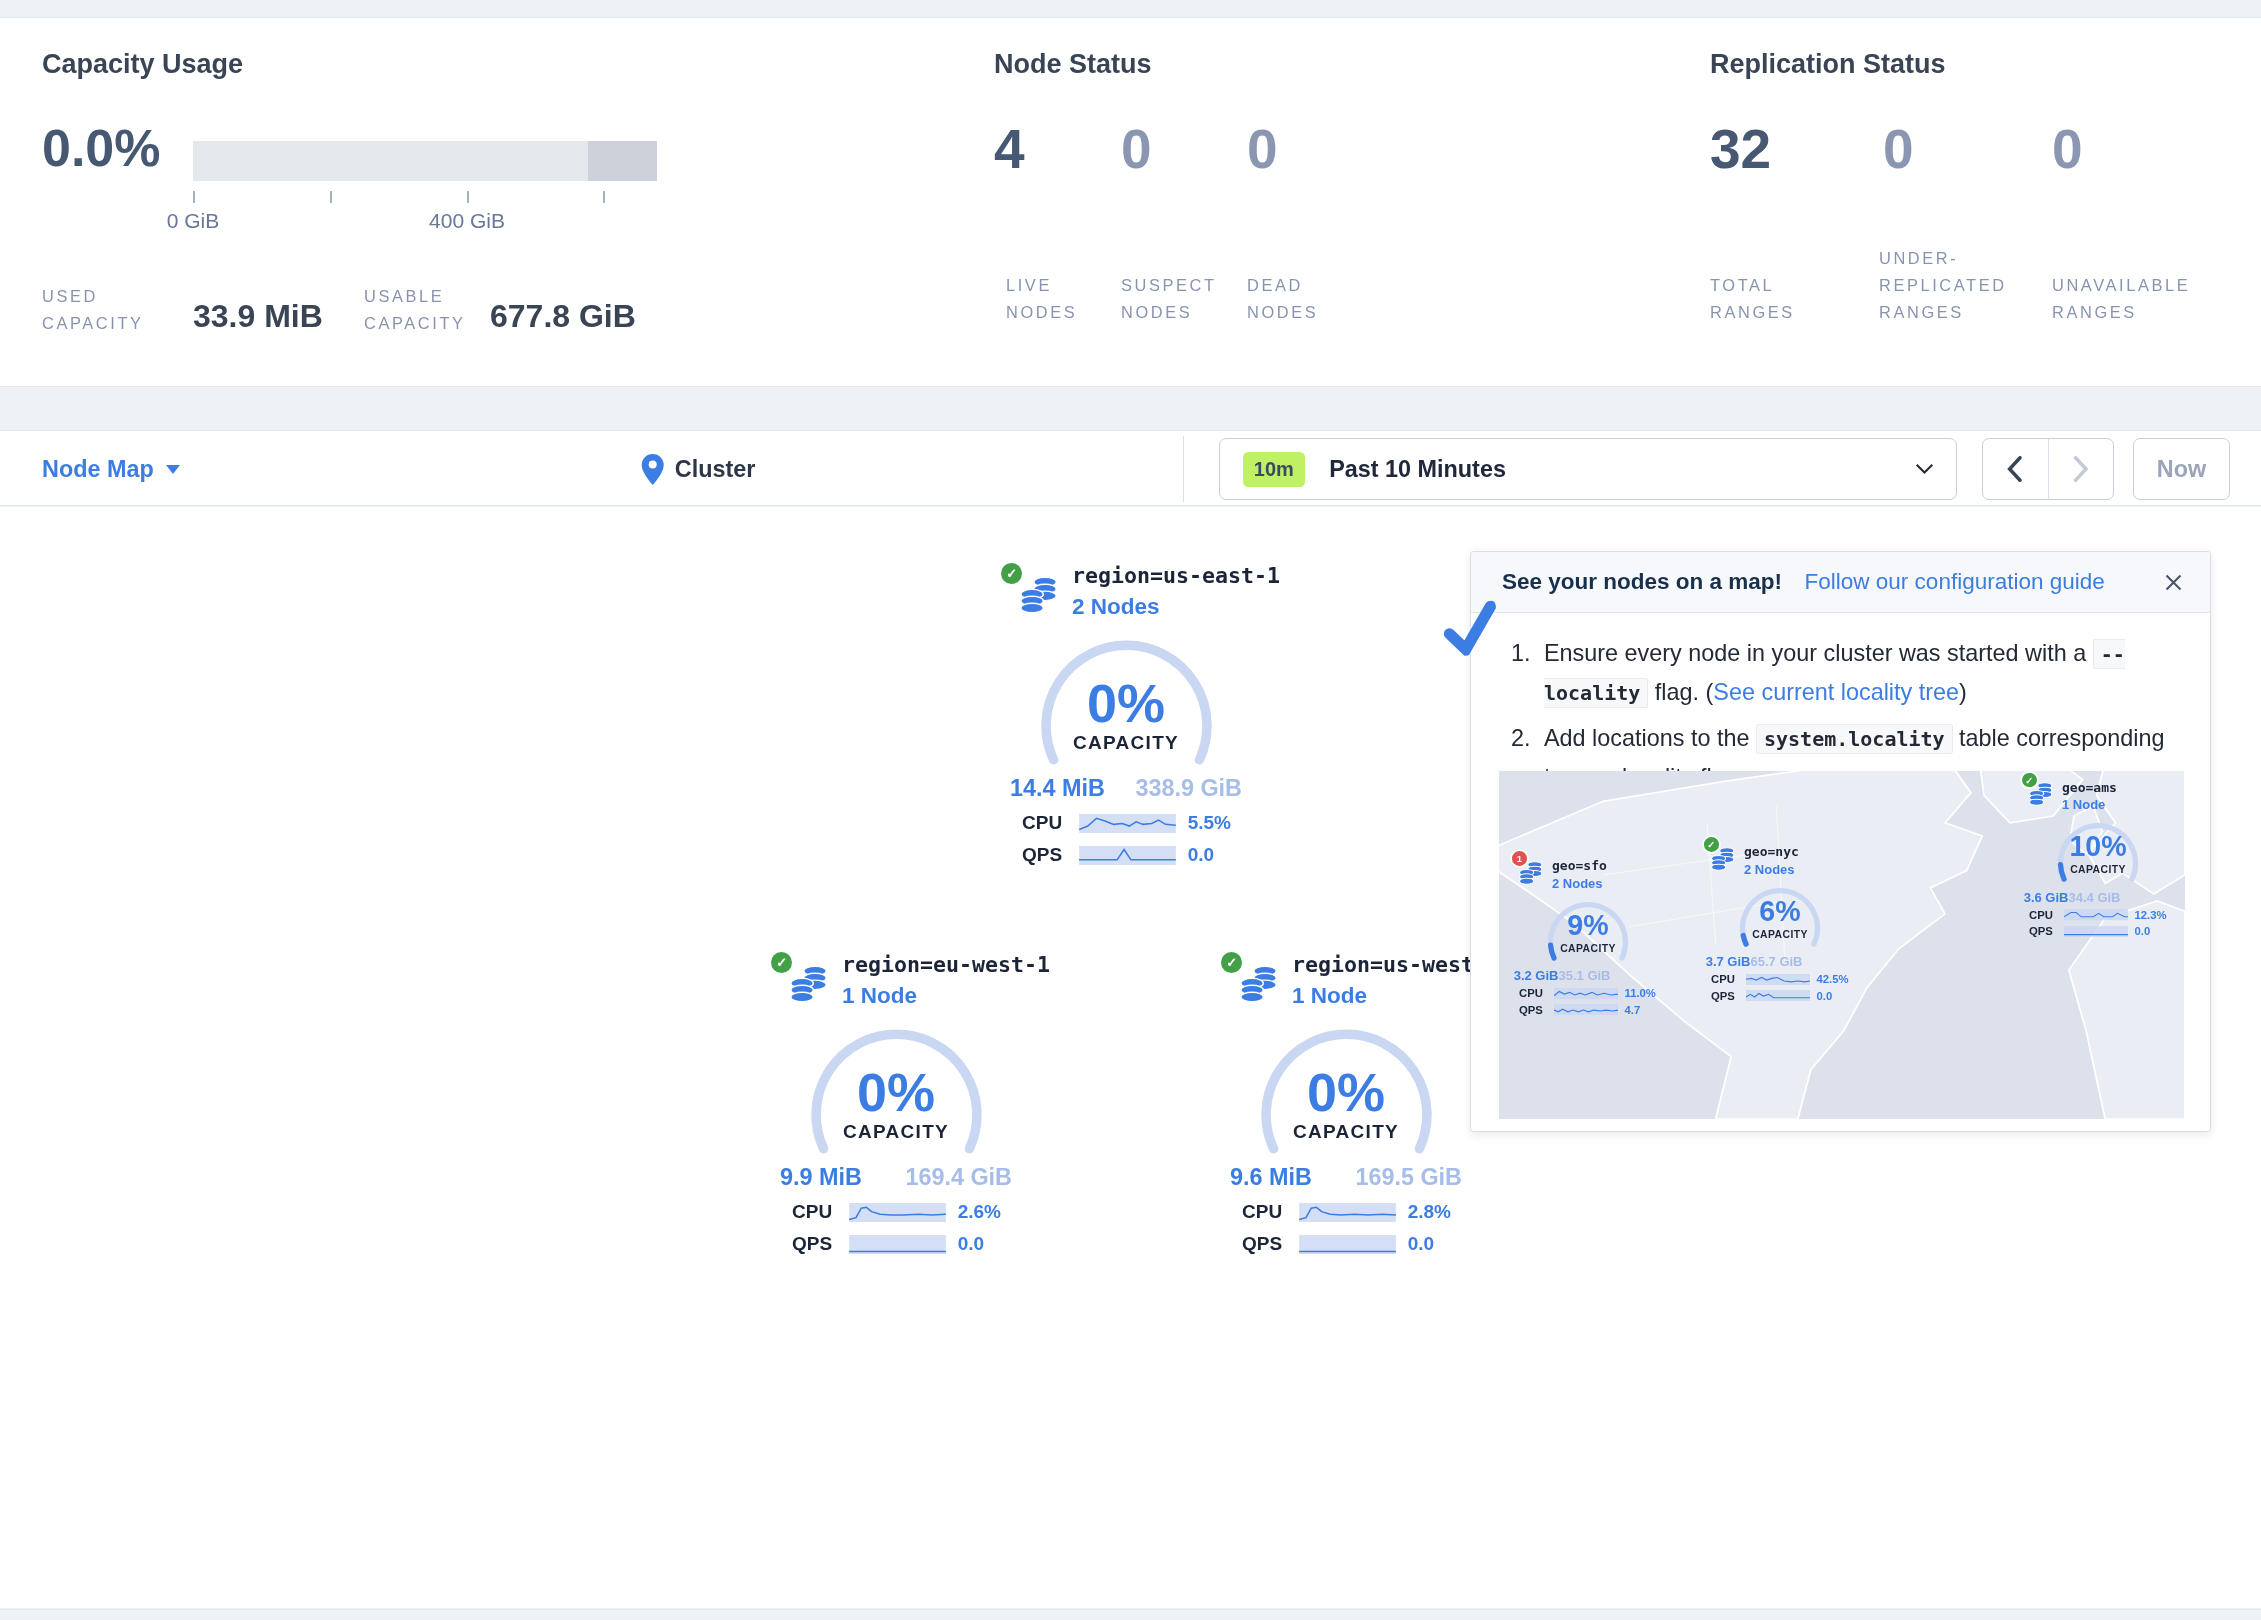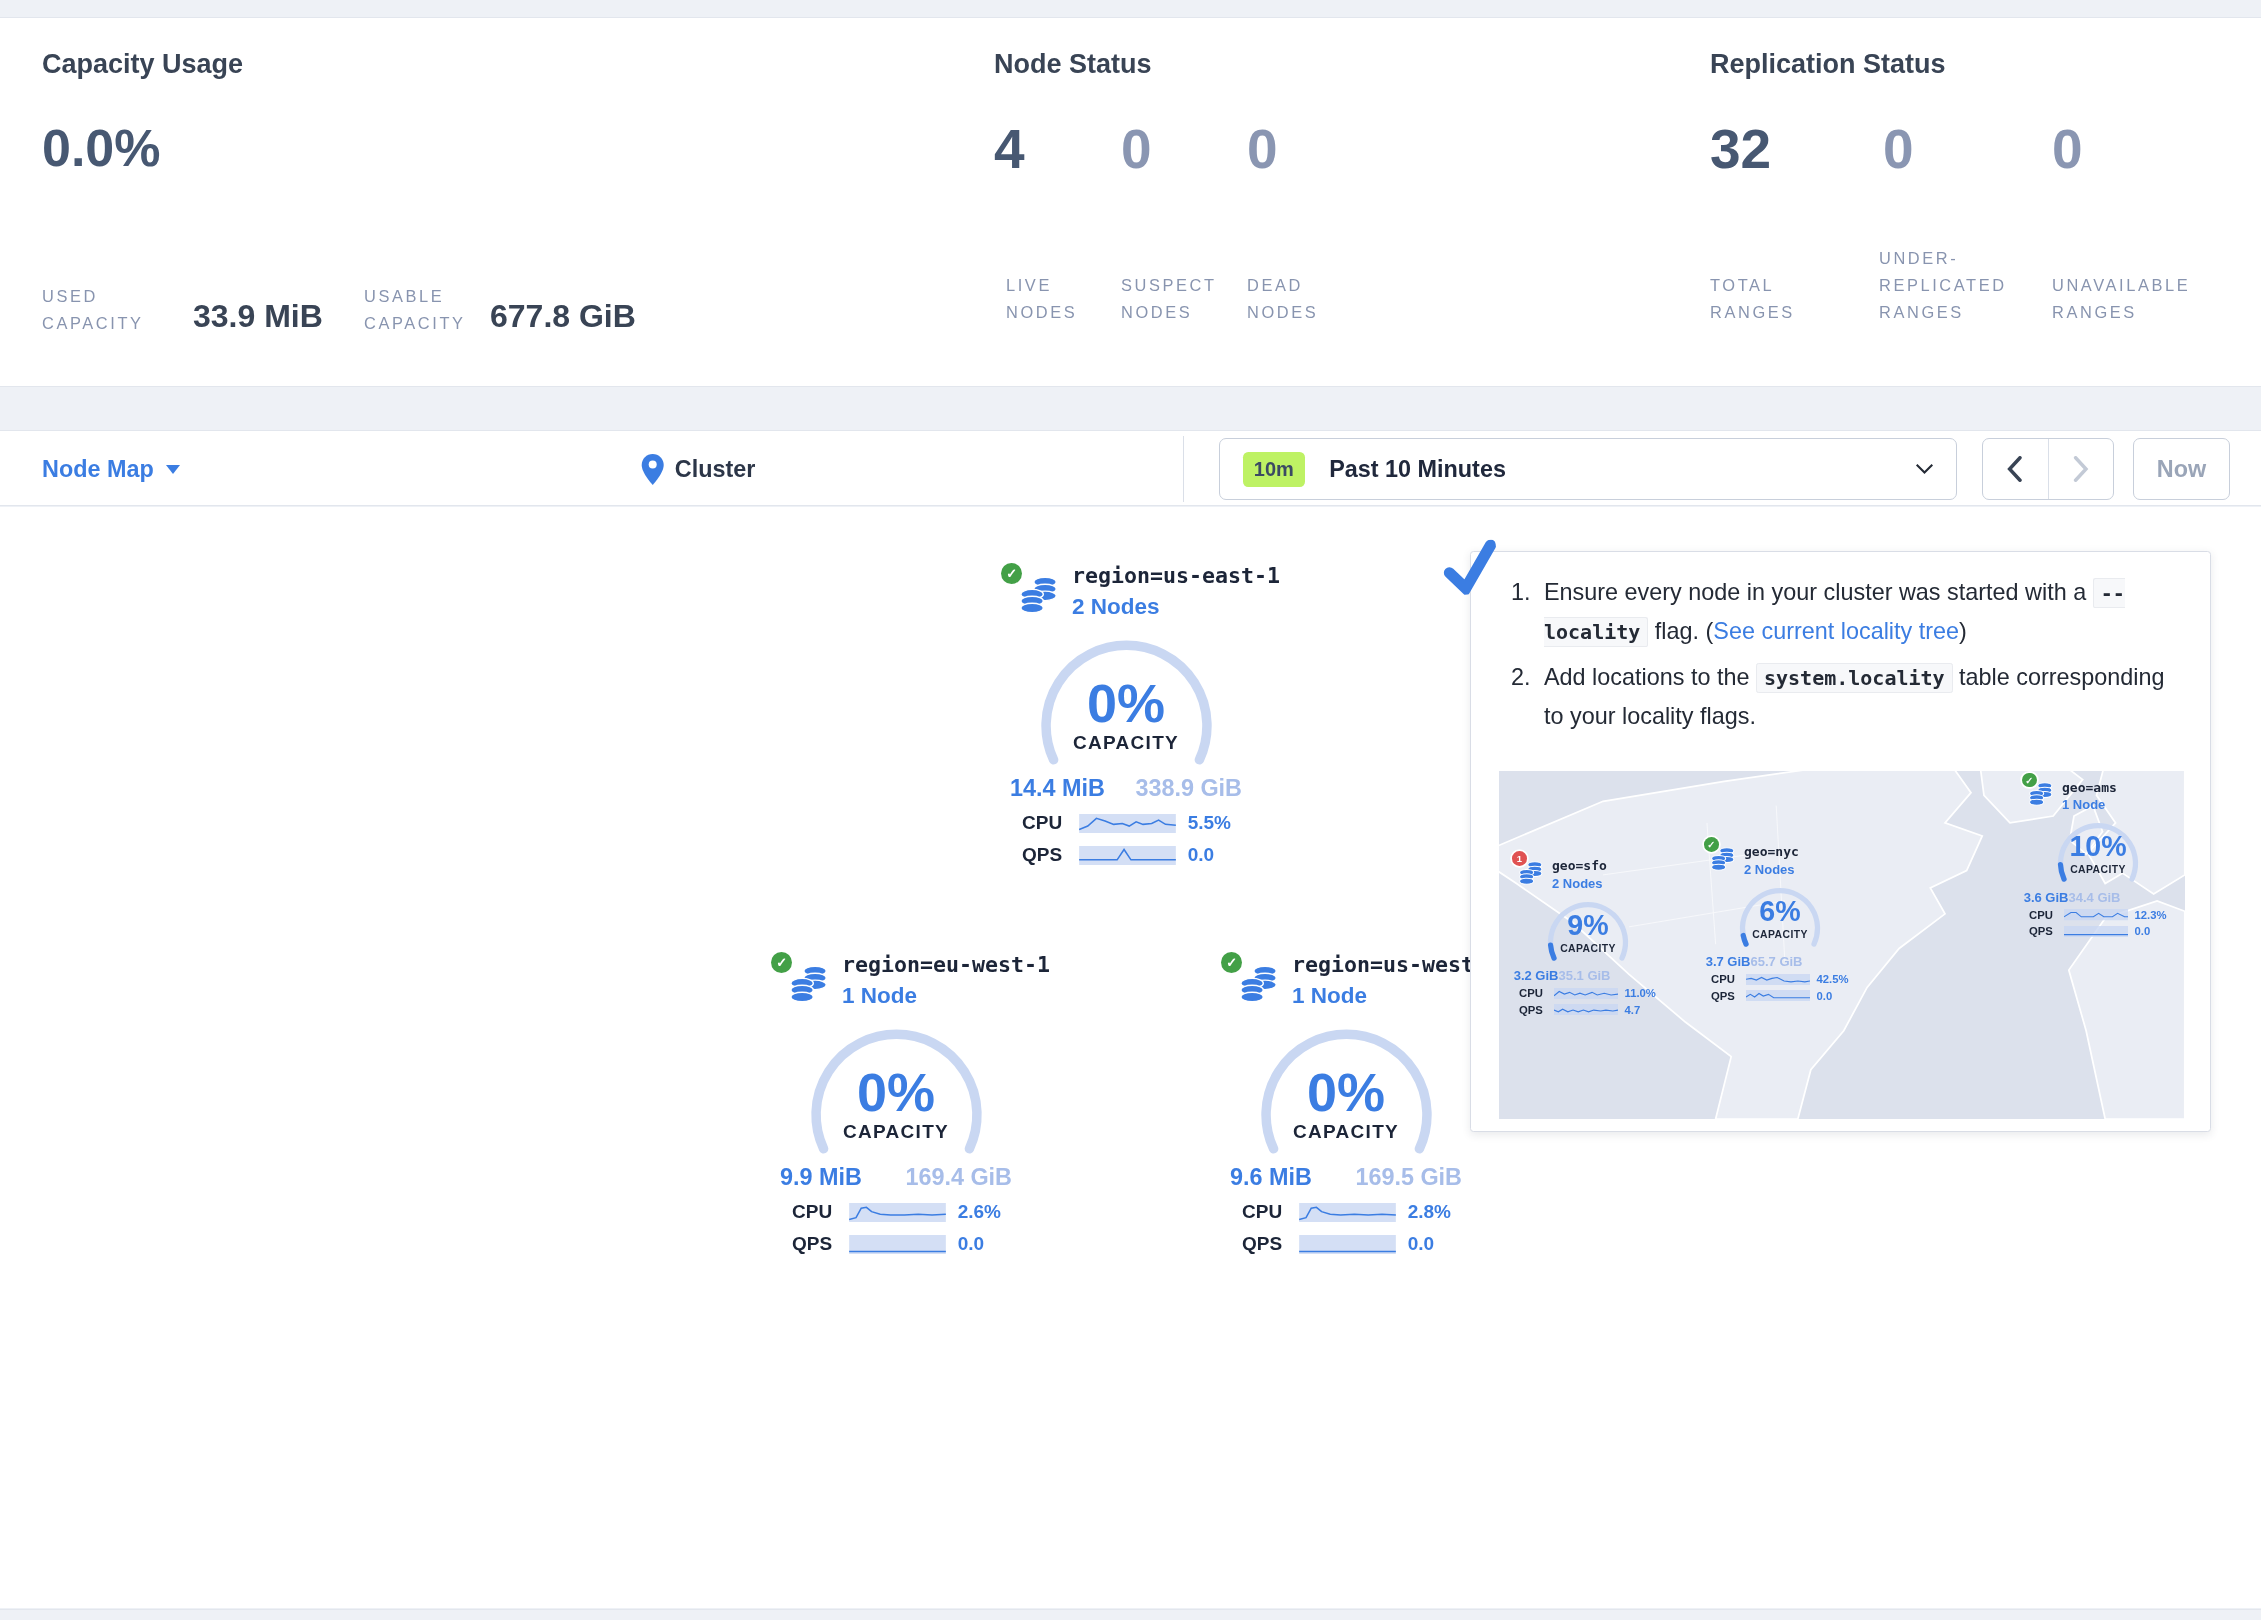--- a/index.html
+++ b/index.html
@@ -109,20 +109,29 @@
   .geo-metric .val { font-size:11.3px; font-weight:700; color:#3b7de2; }
 </style>
 </head>
 <body>
 
 <div class="panel" id="summary-panel">
 
   <div class="sec" id="cap-sec">
     <div class="sec-title">Capacity Usage</div>
     <div class="cap-percent">0.0%</div>
+    <div class="cap-bar">
+      <div class="cap-bar-dark"></div>
+      <div class="cap-tick" style="left:0"></div>
+      <div class="cap-tick" style="left:137px"></div>
+      <div class="cap-tick" style="left:274px"></div>
+      <div class="cap-tick" style="left:410px"></div>
+      <div class="cap-tick-label" style="left:0">0 GiB</div>
+      <div class="cap-tick-label" style="left:274px">400 GiB</div>
+    </div>
     <div class="mini-label" style="position:absolute;left:0;top:234px;width:139px;">USED CAPACITY</div>
     <div class="big-value" style="position:absolute;left:151px;top:249px;">33.9 MiB</div>
     <div class="mini-label" style="position:absolute;left:322px;top:234px;width:139px;">USABLE CAPACITY</div>
     <div class="big-value" style="position:absolute;left:448px;top:249px;">677.8 GiB</div>
   </div>
 
   <div class="sec" style="left:994px;width:623px;">
     <div class="sec-title">Node Status</div>
     <div class="stat-value" style="left:0;top:68px;">4</div>
     <div class="stat-value dim" style="left:127px;top:68px;">0</div>
@@ -310,20 +319,29 @@
     <span class="lab">QPS</span>
     <svg class="spark" viewBox="0 0 112 22">
       <rect width="112" height="22" fill="#c9d7f2" opacity="0.8"></rect>
       <polyline points="0,19 112,19" fill="none" stroke="#3b7de2" stroke-width="1.8"></polyline>
     </svg>
     <span class="val">0.0</span>
   </div>
 </div>
 
 <div id="popup">
+  <div class="popup-header">
+    <span class="popup-title">See your nodes on a map!</span>
+    <span class="popup-link">Follow our configuration guide</span>
+    <span class="popup-close">
+      <svg width="21" height="21" viewBox="0 0 24 24">
+          <path d="M4 4 L20 20 M20 4 L4 20" stroke="#4a5568" stroke-width="2.4" fill="none"></path>
+        </svg>
+    </span>
+  </div>
   <div class="popup-body">
     <svg class="big-check" width="55" height="52" viewBox="0 0 64 60">
       <polyline points="7,33 24,53 58,6" fill="none" stroke="#3b7de2" stroke-width="13" stroke-linecap="round" stroke-linejoin="miter"></polyline>
     </svg>
     <div class="step">
       <span class="num">1.</span>
       <span class="stepbody"><span>Ensure every node in your cluster was started with a </span><code class="chip">--locality</code><span> flag. (</span><span class="inline-link">See current locality tree</span><span>)</span></span>
     </div>
     <div class="step">
       <span class="num">2.</span>

